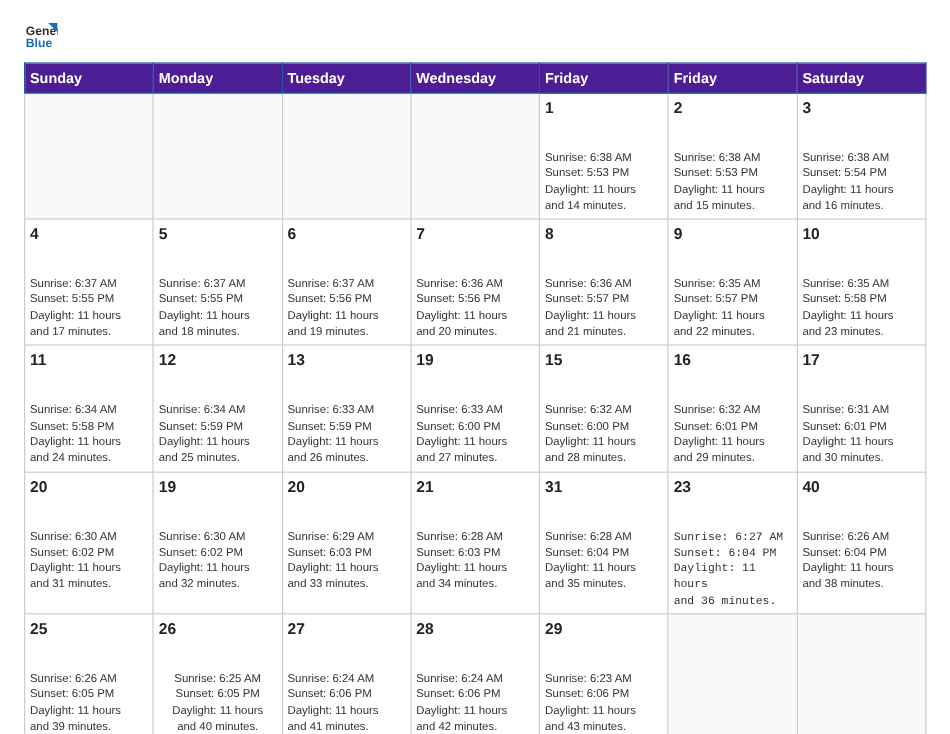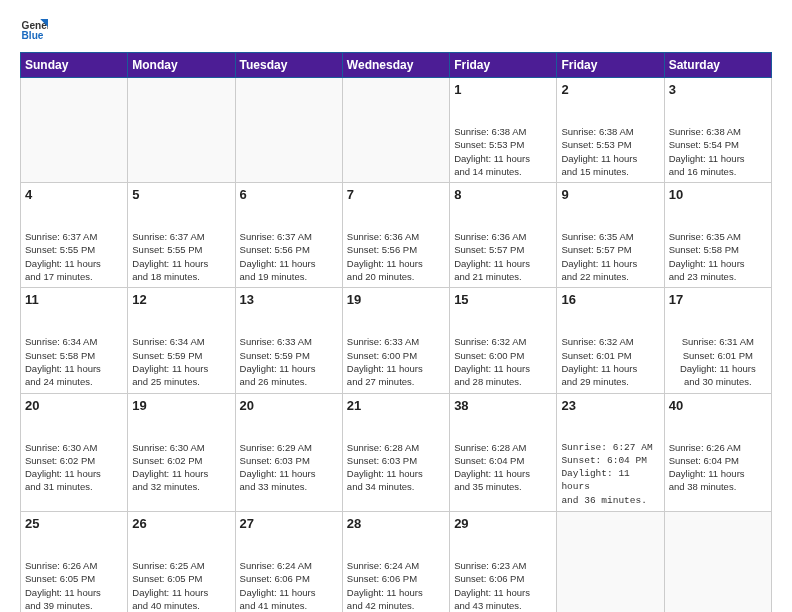--- a/index.html
+++ b/index.html
@@ -225,21 +225,21 @@
         </td>
         <td>
           <span class="day-num">16</span>
           <div class="day-info" style="white-space: pre-line;">Sunrise: 6:32 AM
 Sunset: 6:01 PM
 Daylight: 11 hours
 and 29 minutes.</div>
         </td>
         <td>
           <span class="day-num">17</span>
-          <div class="day-info" style="white-space: pre-line; text-align: center;">Sunrise: 6:31 AM
+          <div class="day-info" style="white-space: pre-line;">Sunrise: 6:31 AM
 Sunset: 6:01 PM
 Daylight: 11 hours
 and 30 minutes.</div>
         </td>
       </tr>
       <tr>
         <td>
           <span class="day-num">20</span>
           <div class="day-info" style="white-space: pre-line;">Sunrise: 6:30 AM
 Sunset: 6:02 PM
@@ -261,21 +261,21 @@
 and 33 minutes.</div>
         </td>
         <td>
           <span class="day-num">21</span>
           <div class="day-info" style="white-space: pre-line;">Sunrise: 6:28 AM
 Sunset: 6:03 PM
 Daylight: 11 hours
 and 34 minutes.</div>
         </td>
         <td>
-          <span class="day-num">38</span>
+          <span class="day-num">31</span>
           <div class="day-info" style="white-space: pre-line;">Sunrise: 6:28 AM
 Sunset: 6:04 PM
 Daylight: 11 hours
 and 35 minutes.</div>
         </td>
         <td>
           <span class="day-num">23</span>
           <div class="day-info" style="white-space: pre-line; font-family: Liberation Mono, monospace;">Sunrise: 6:27 AM
 Sunset: 6:04 PM
 Daylight: 11 hours
@@ -292,21 +292,21 @@
       <tr>
         <td>
           <span class="day-num">25</span>
           <div class="day-info" style="white-space: pre-line;">Sunrise: 6:26 AM
 Sunset: 6:05 PM
 Daylight: 11 hours
 and 39 minutes.</div>
         </td>
         <td>
           <span class="day-num">26</span>
-          <div class="day-info" style="white-space: pre-line;">Sunrise: 6:25 AM
+          <div class="day-info" style="white-space: pre-line; text-align: center;">Sunrise: 6:25 AM
 Sunset: 6:05 PM
 Daylight: 11 hours
 and 40 minutes.</div>
         </td>
         <td>
           <span class="day-num">27</span>
           <div class="day-info" style="white-space: pre-line;">Sunrise: 6:24 AM
 Sunset: 6:06 PM
 Daylight: 11 hours
 and 41 minutes.</div>

